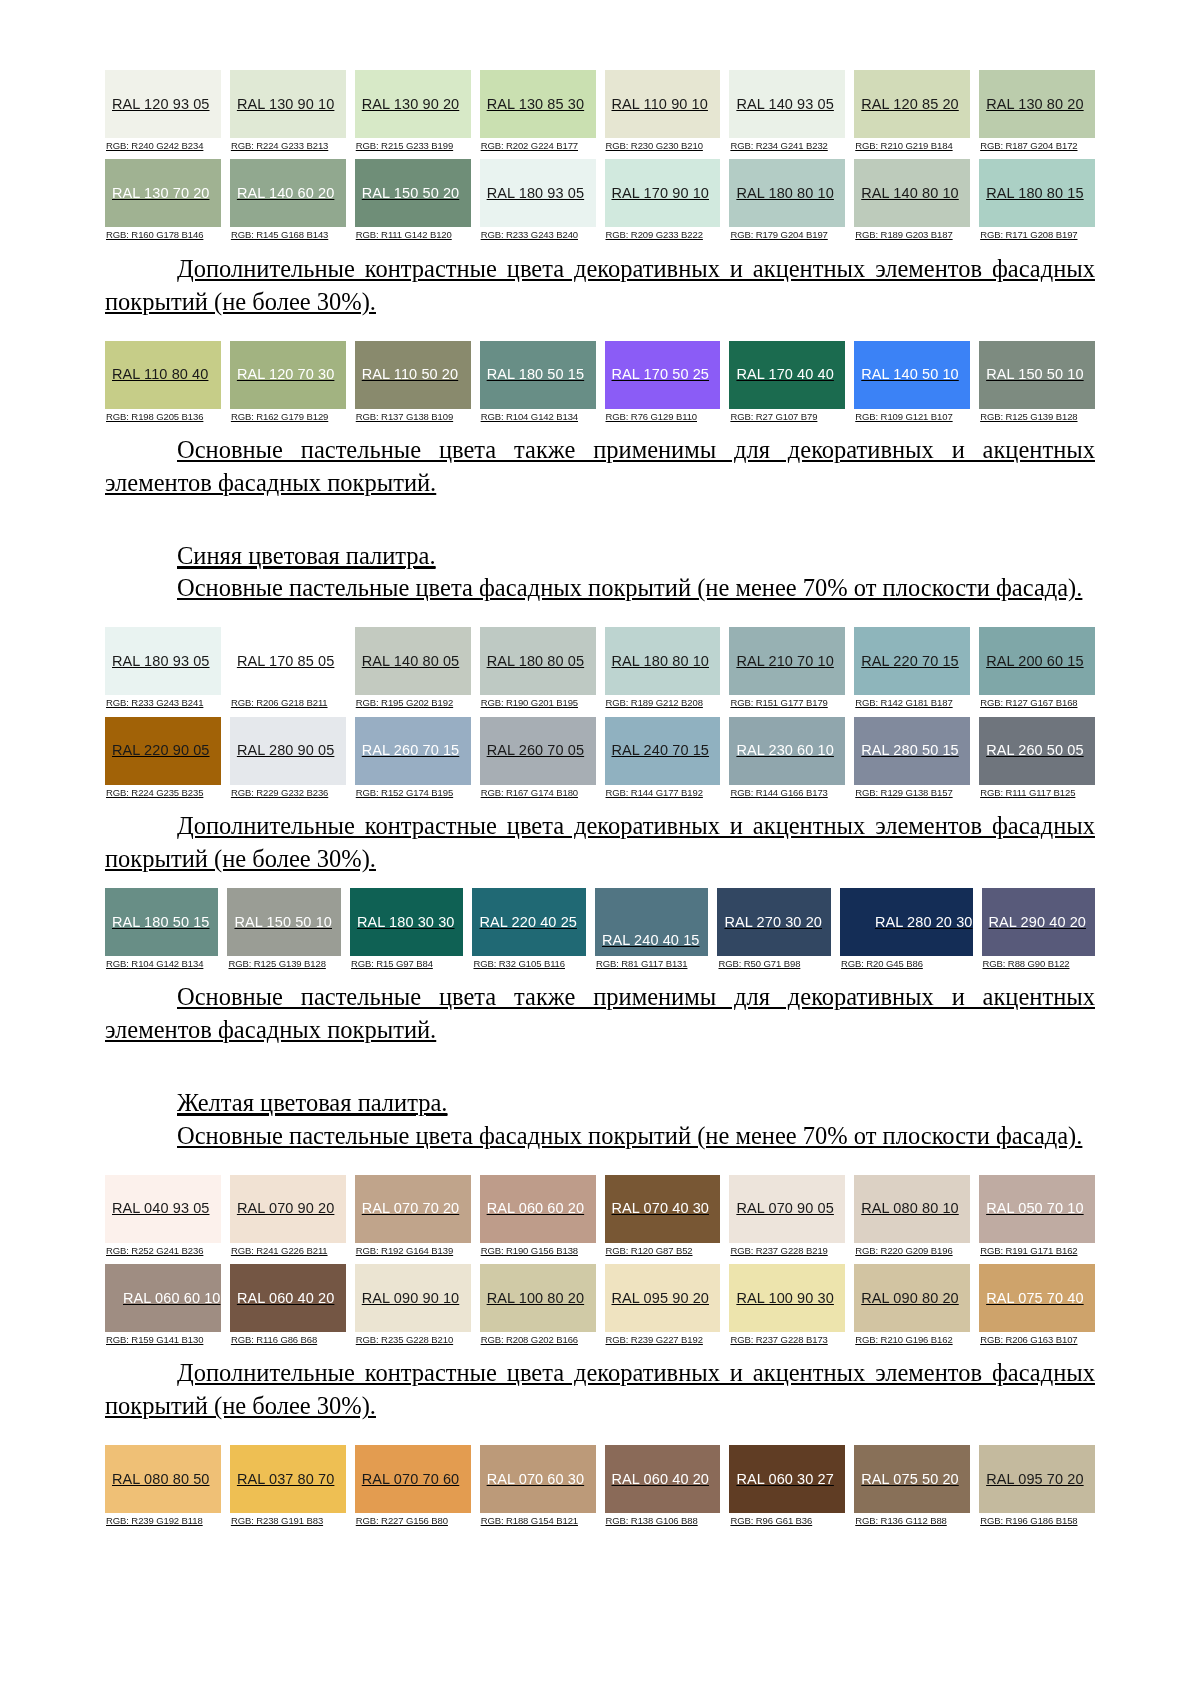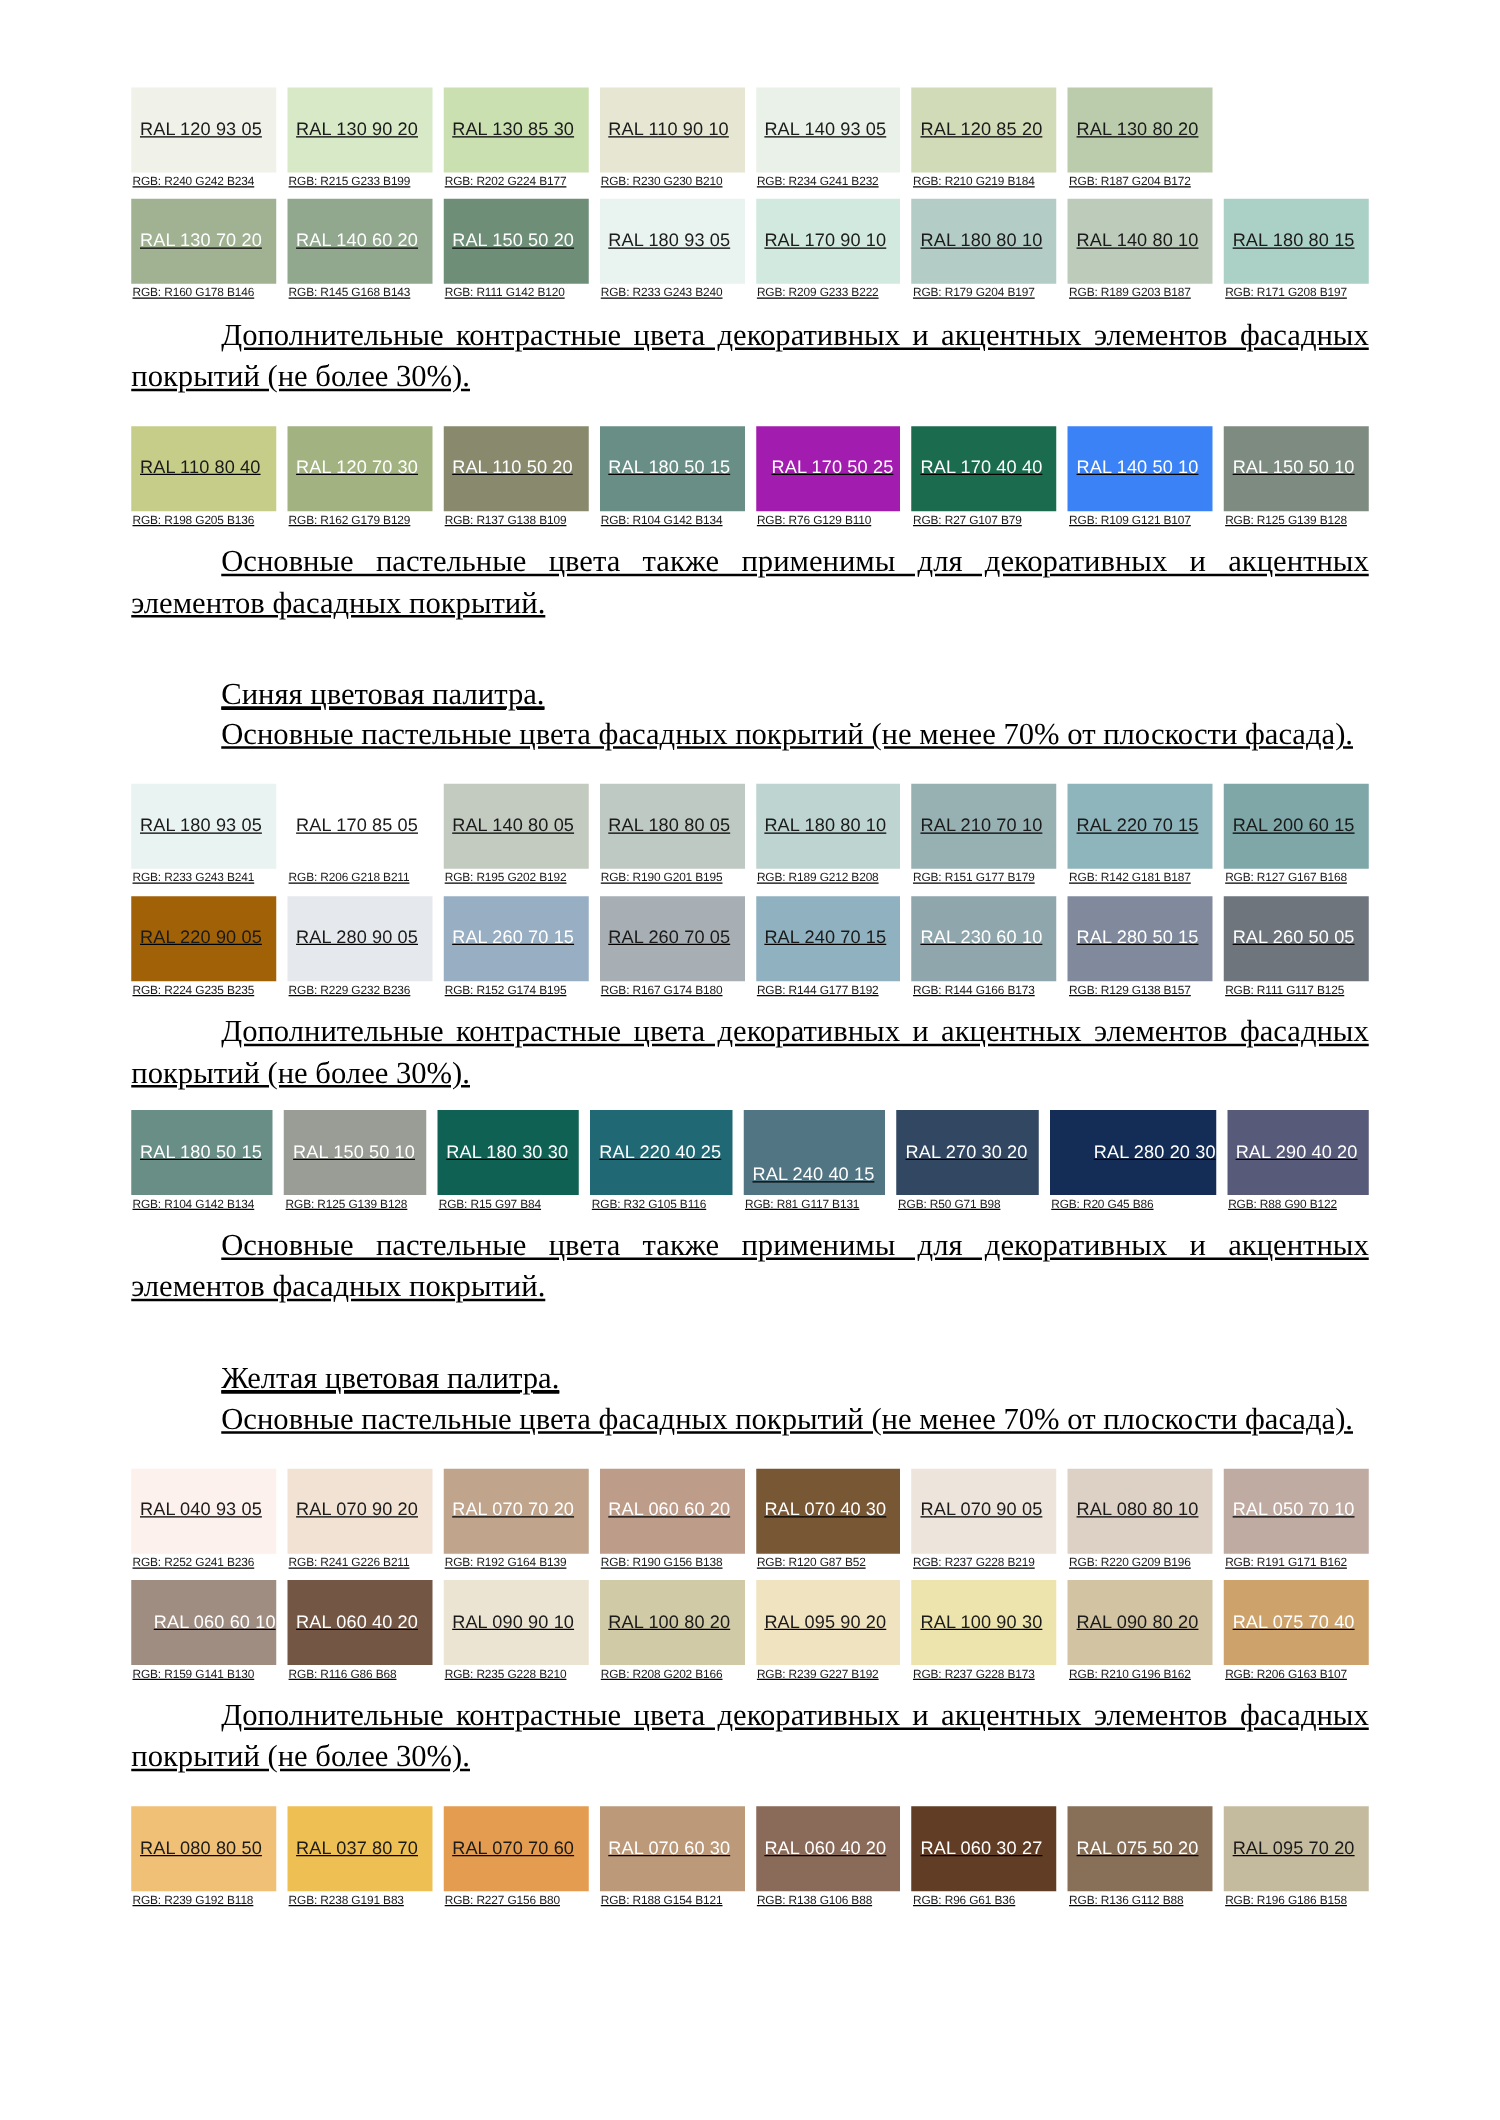--- a/index.html
+++ b/index.html
@@ -94,20 +94,26 @@
 
   <div>
     <div class="swatch-row">
       <div class="swatch">
         <div class="chip" style="background-color: rgb(240, 242, 234);">
             <span class="ral" style="color: rgb(26, 26, 26);">RAL 120 93 05</span>
           </div>
         <div class="rgb">RGB: R240 G242 B234</div>
       </div>
       <div class="swatch">
+        <div class="chip" style="background-color: rgb(224, 233, 213);">
+            <span class="ral" style="color: rgb(26, 26, 26);">RAL 130 90 10</span>
+          </div>
+        <div class="rgb">RGB: R224 G233 B213</div>
+      </div>
+      <div class="swatch">
         <div class="chip" style="background-color: rgb(215, 233, 199);">
             <span class="ral" style="color: rgb(26, 26, 26);">RAL 130 90 20</span>
           </div>
         <div class="rgb">RGB: R215 G233 B199</div>
       </div>
       <div class="swatch">
         <div class="chip" style="background-color: rgb(202, 224, 177);">
             <span class="ral" style="color: rgb(26, 26, 26);">RAL 130 85 30</span>
           </div>
         <div class="rgb">RGB: R202 G224 B177</div>
@@ -214,21 +220,21 @@
           </div>
         <div class="rgb">RGB: R137 G138 B109</div>
       </div>
       <div class="swatch">
         <div class="chip" style="background-color: rgb(104, 142, 134);">
             <span class="ral" style="color: rgb(255, 255, 255);">RAL 180 50 15</span>
           </div>
         <div class="rgb">RGB: R104 G142 B134</div>
       </div>
       <div class="swatch">
-        <div class="chip" style="background-color: #a21caf; justify-content: center;">
+        <div class="chip" style="background-color: #8b5cf6;">
             <span class="ral" style="color: rgb(255, 255, 255);">RAL 170 50 25</span>
           </div>
         <div class="rgb">RGB: R76 G129 B110</div>
       </div>
       <div class="swatch">
         <div class="chip" style="background-color: rgb(27, 107, 79);">
             <span class="ral" style="color: rgb(255, 255, 255);">RAL 170 40 40</span>
           </div>
         <div class="rgb">RGB: R27 G107 B79</div>
       </div>

